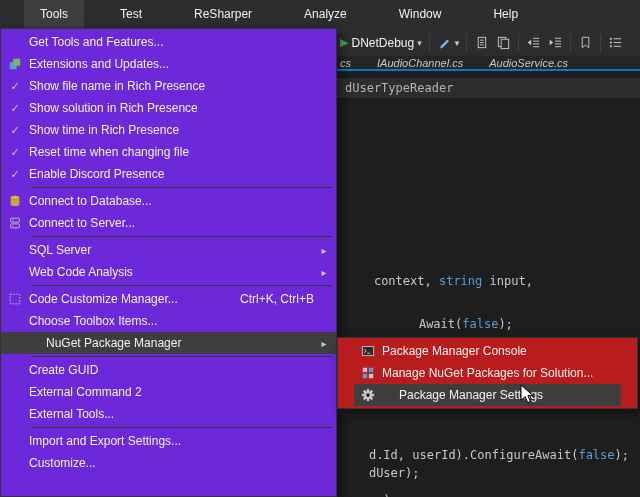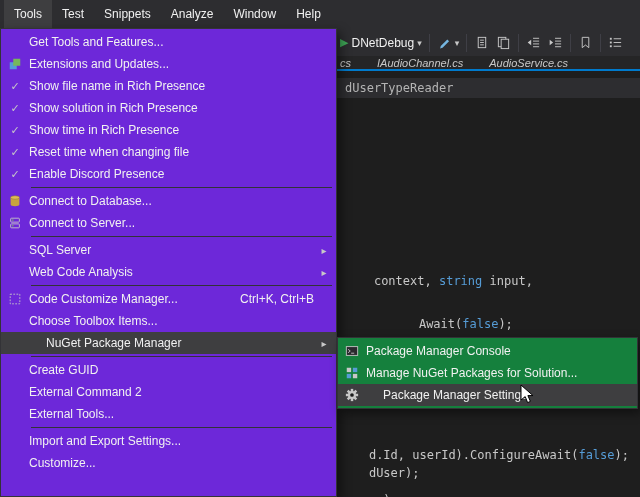--- a/index.html
+++ b/index.html
@@ -2,21 +2,21 @@
 <html><head>
 <meta charset="utf-8">
 <style>
   html,body{margin:0;padding:0;background:#1e1e1e;}
   .screen{position:relative;width:640px;height:497px;overflow:hidden;background:#1e1e1e;
           font-family:"Liberation Sans",sans-serif;-webkit-font-smoothing:antialiased;}
 
   
   .menubar{position:absolute;top:0;left:0;right:0;height:28px;background:#2d2d30;
            display:flex;align-items:stretch;padding-left:4px;font-size:12px;color:#f1f1f1;}
-  .mb-item{padding:0 10px;line-height:28px;cursor:default;}
+  .mb-item{padding:0 16px;line-height:28px;cursor:default;margin-left:20px;}
   .mb-item.open{background:#3e3e40;}
 
   
   .toolbar{position:absolute;top:28px;left:0;right:0;height:29px;background:#2d2d30;
            display:flex;align-items:center;gap:7px;padding-left:340px;box-sizing:border-box;}
   .tb-btn{display:flex;align-items:center;gap:3px;color:#f1f1f1;font-size:12px;cursor:default;}
   .tb-play{color:#3fa757;font-size:11px;}
   .tb-caret{color:#c8c8c8;font-size:9px;}
   .tb-sep{width:1px;height:18px;background:#3f3f46;flex:0 0 1px;}
   .tb-btn svg{display:block;}
@@ -31,44 +31,44 @@
   .navband{position:absolute;top:78px;left:0;right:0;height:20px;background:#2d2d30;
            color:#b4b4b4;font-family:"DejaVu Sans Mono",monospace;font-size:12px;
            line-height:20px;padding-left:345px;box-sizing:border-box;}
   .code-line{position:absolute;font-family:"DejaVu Sans Mono",monospace;font-size:12px;white-space:pre;}
   .plain{color:#c8c8c8;} .kw{color:#569cd6;}
 
   
   .menu{position:absolute;left:0;top:28px;width:337px;bottom:0;background:#6d28d9;
         border:1px solid #333337;box-sizing:border-box;box-shadow:4px 4px 10px rgba(0,0,0,.45);
         z-index:10;padding-top:2px;font-size:12px;color:#f1f1f1;}
-  .submenu{position:absolute;left:337px;top:337px;width:301px;background:#15803d;
+  .submenu{position:absolute;left:337px;top:337px;width:301px;background:#b91c1c;
         border:1px solid #333337;box-sizing:border-box;box-shadow:4px 4px 10px rgba(0,0,0,.45);
-        z-index:11;padding:2px 0;font-size:12px;color:#f1f1f1;}
+        z-index:11;padding:2px 16px;font-size:12px;color:#f1f1f1;}
   .menu-item{display:flex;align-items:center;height:22px;padding-right:4px;cursor:default;}
   .menu-item.hl{background:#3e3e40;gap:17px;}
   .mi-icon{flex:0 0 28px;width:28px;text-align:center;color:#c8c8c8;font-size:11px;line-height:1;}
   .mi-icon svg{vertical-align:middle;}
   .mi-label{white-space:nowrap;}
   .mi-shortcut{margin-left:auto;padding-right:18px;color:#f1f1f1;white-space:nowrap;}
   .mi-arrow{margin-left:auto;flex:0 0 16px;width:16px;text-align:center;color:#c8c8c8;font-size:10px;}
   .menu-sep{height:1px;background:#333337;margin:2px 4px 2px 30px;}
 
   
   .cursor{position:absolute;left:520px;top:384px;z-index:30;pointer-events:none;}
 </style>
 </head>
 <body>
 
 <div class="screen">
 
   <div class="menubar">
     <div class="mb-item open">Tools</div>
     <div class="mb-item">Test</div>
-    <div class="mb-item">Snippets</div>
+    <div class="mb-item">ReSharper</div>
     <div class="mb-item">Analyze</div>
     <div class="mb-item">Window</div>
     <div class="mb-item">Help</div>
   </div>
 
   <div class="toolbar">
     <div class="tb-btn">
       <span class="tb-play">▶</span>
       <span>DNetDebug</span>
       <span class="tb-caret">▾</span>

